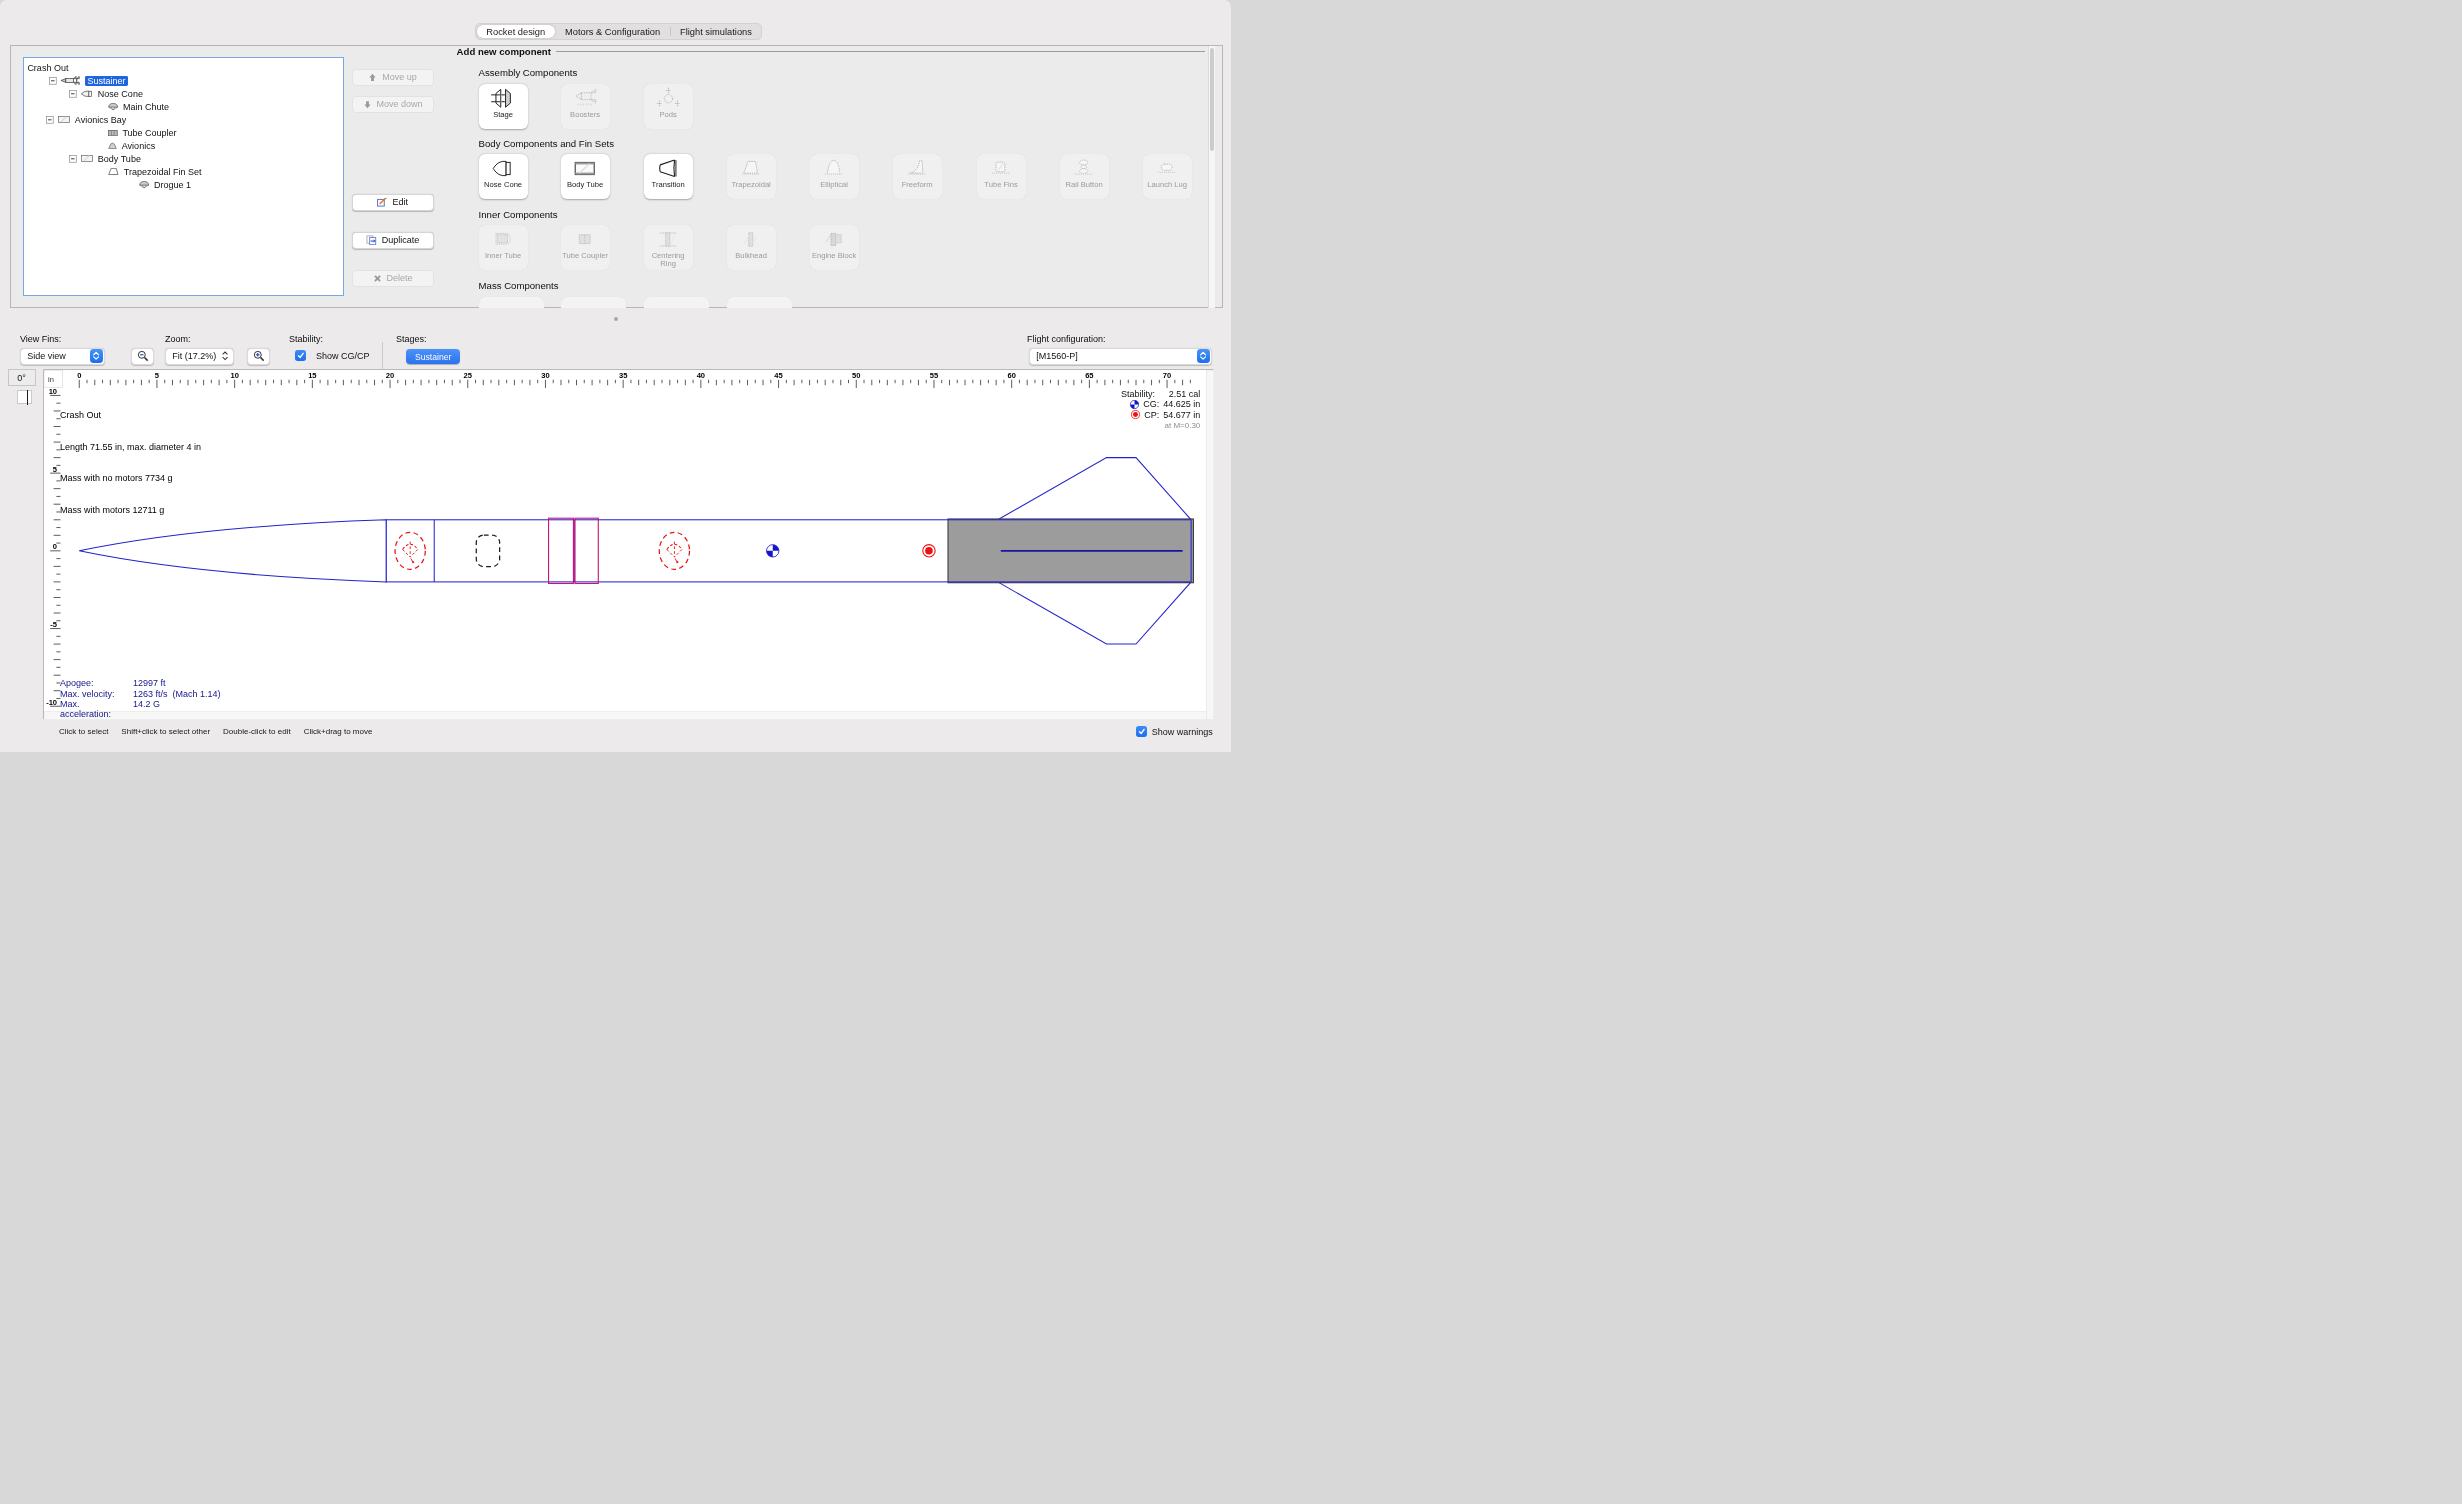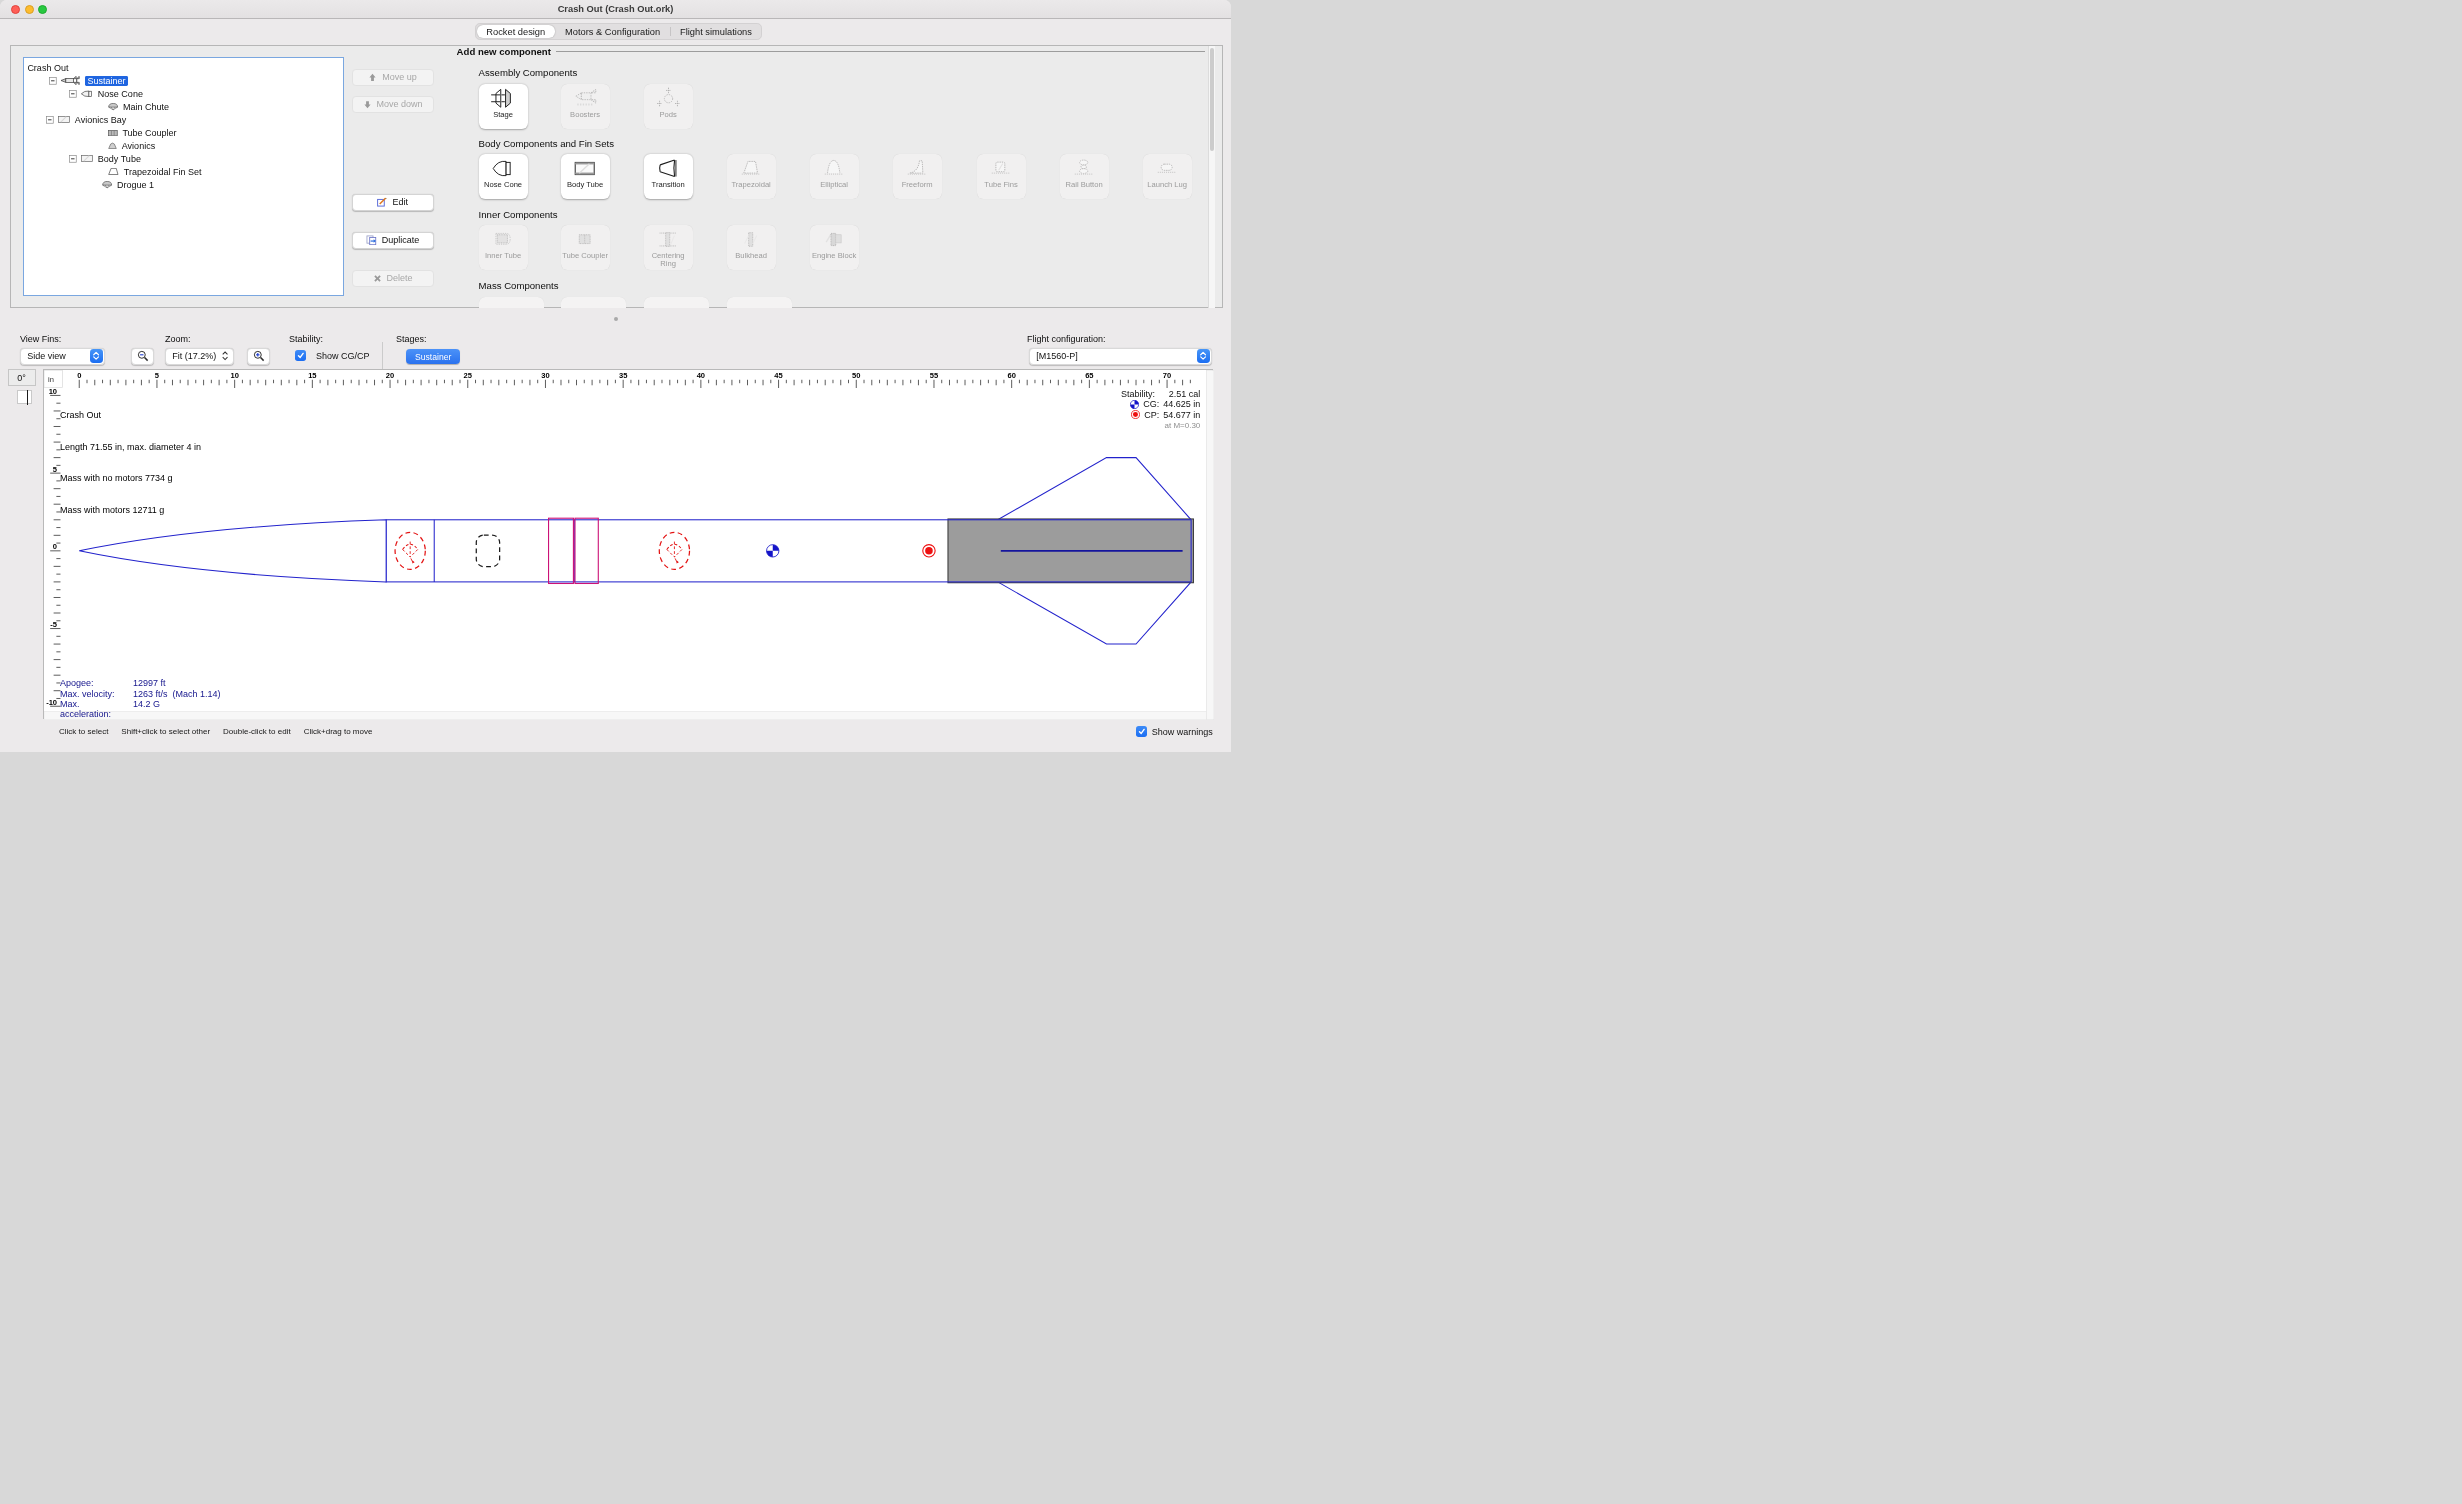--- a/index.html
+++ b/index.html
@@ -80,26 +80,20 @@
   #showwarn { position:absolute; left:1136px; top:726px; display:flex; align-items:center; gap:4.8px; font-size:9px; }
 
   svg { display:block; }
   text { font-family:"Liberation Sans","DejaVu Sans",sans-serif; }
 </style>
 </head>
 <body>
 
 <div id="window">
 
-  <div id="titlebar">
-    <span class="traffic" style="left:11px;background:#ff5f57;border:0.7px solid #e0443e"></span>
-    <span class="traffic" style="left:25px;background:#febc2e;border:0.7px solid #d89e24"></span>
-    <span class="traffic" style="left:38px;background:#28c840;border:0.7px solid #1eaa2f"></span>
-    <div id="win-title">Crash Out (Crash Out.ork)</div>
-  </div>
 
   <div id="tabbar">
     <div class="tabseg active">Rocket design</div>
     <div class="tabseg">Motors &amp; Configuration</div>
     <div class="tabdiv"></div>
     <div class="tabseg">Flight simulations</div>
   </div>
 
   <div id="design-panel">
 
@@ -176,21 +170,21 @@
             <line x1="4" y1="9" x2="12" y2="1" stroke="#d5d5d5" stroke-width="1.6"></line>
           </svg>
         <span>Body Tube</span>
       </div>
       <div class="trow" style="padding-left:84px">
         <svg width="11" height="6.9" viewBox="0 0 16 10">
             <polygon points="1,9.5 4.5,.5 12,.5 14.5,9.5" fill="none" stroke="#444" stroke-width="1"></polygon>
           </svg>
         <span>Trapezoidal Fin Set</span>
       </div>
-      <div class="trow" style="padding-left:78px">
+      <div class="trow" style="padding-left:115px">
         <svg width="10.3" height="7.6" viewBox="0 0 15 11">
             <path d="M1,6 A6.5,5.4 0 0 1 14,6 Z" fill="#c9c9c9" stroke="#555" stroke-width="1"></path>
             <path d="M1,6 L7.5,10 M14,6 L7.5,10 M4.7,6 L7.5,10 M10.3,6 L7.5,10" stroke="#555" stroke-width=".8" fill="none"></path>
           </svg>
         <span>Drogue 1</span>
       </div>
     </div>
 
     <div class="pushbtn disabled" style="top:23px">
       <svg width="9" height="9" viewBox="0 0 16 16">

